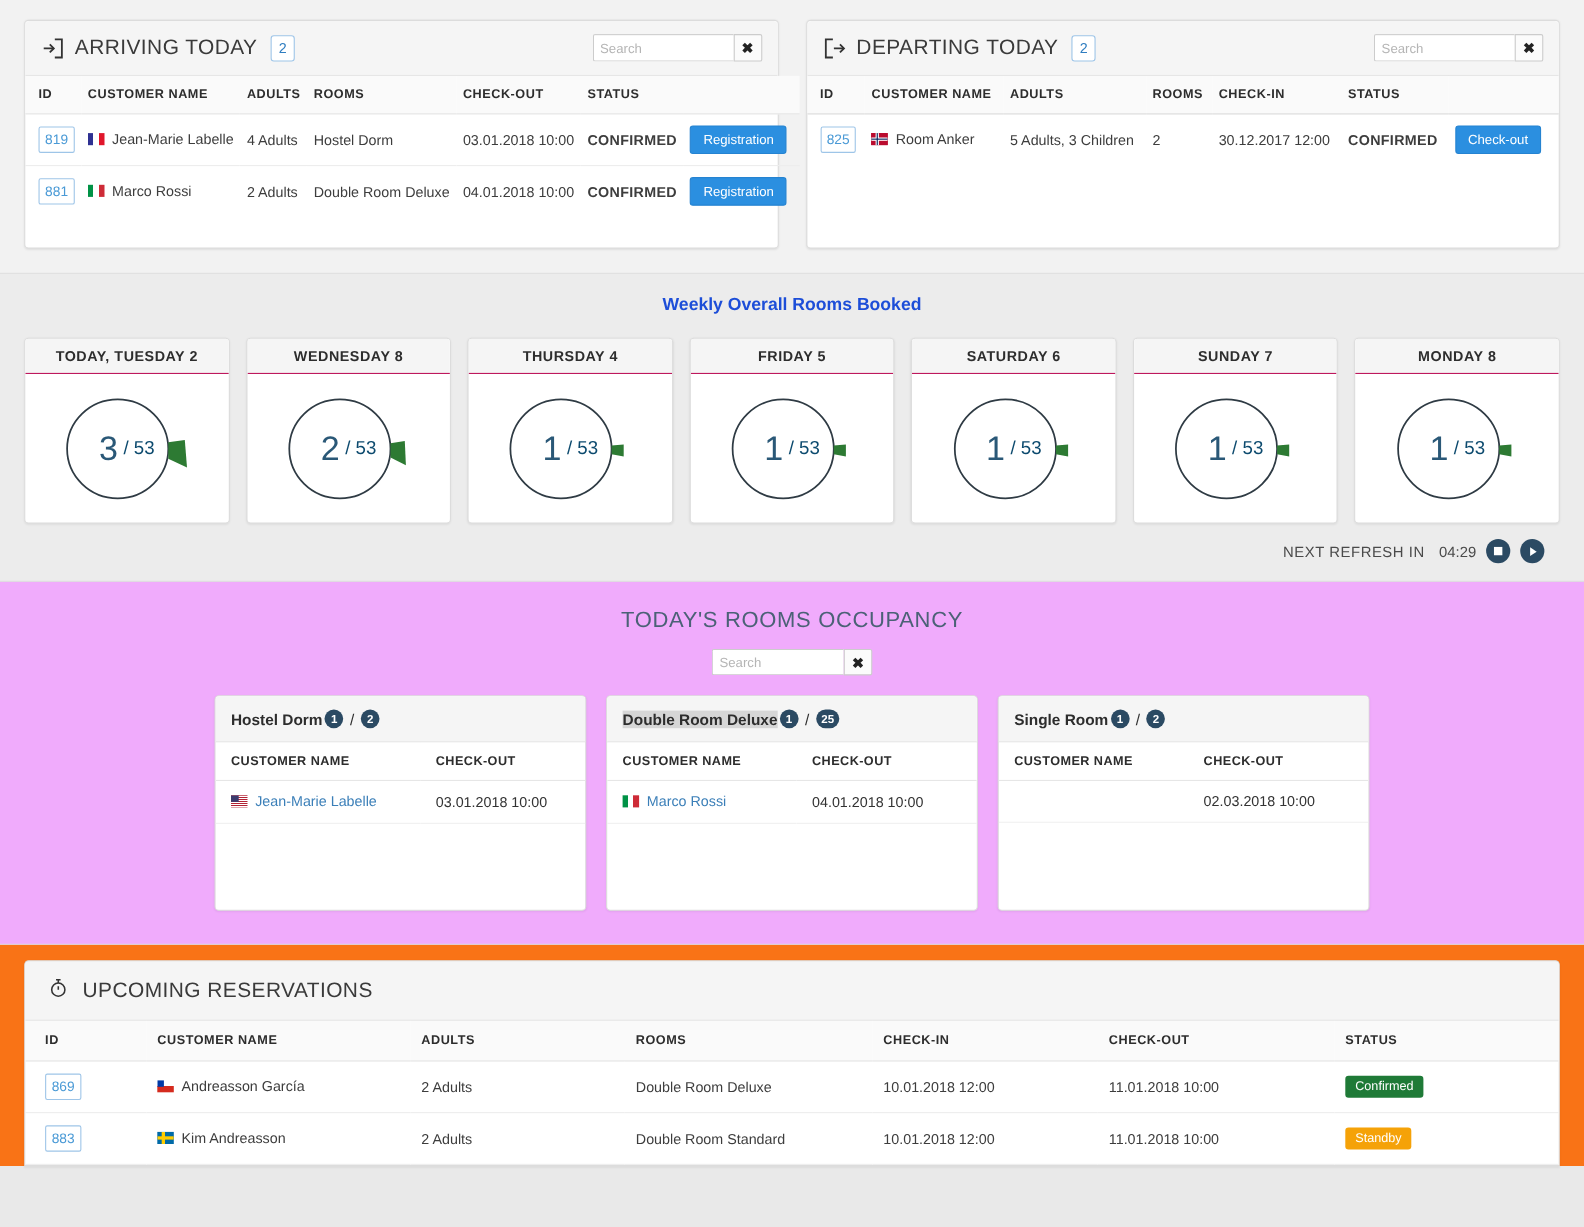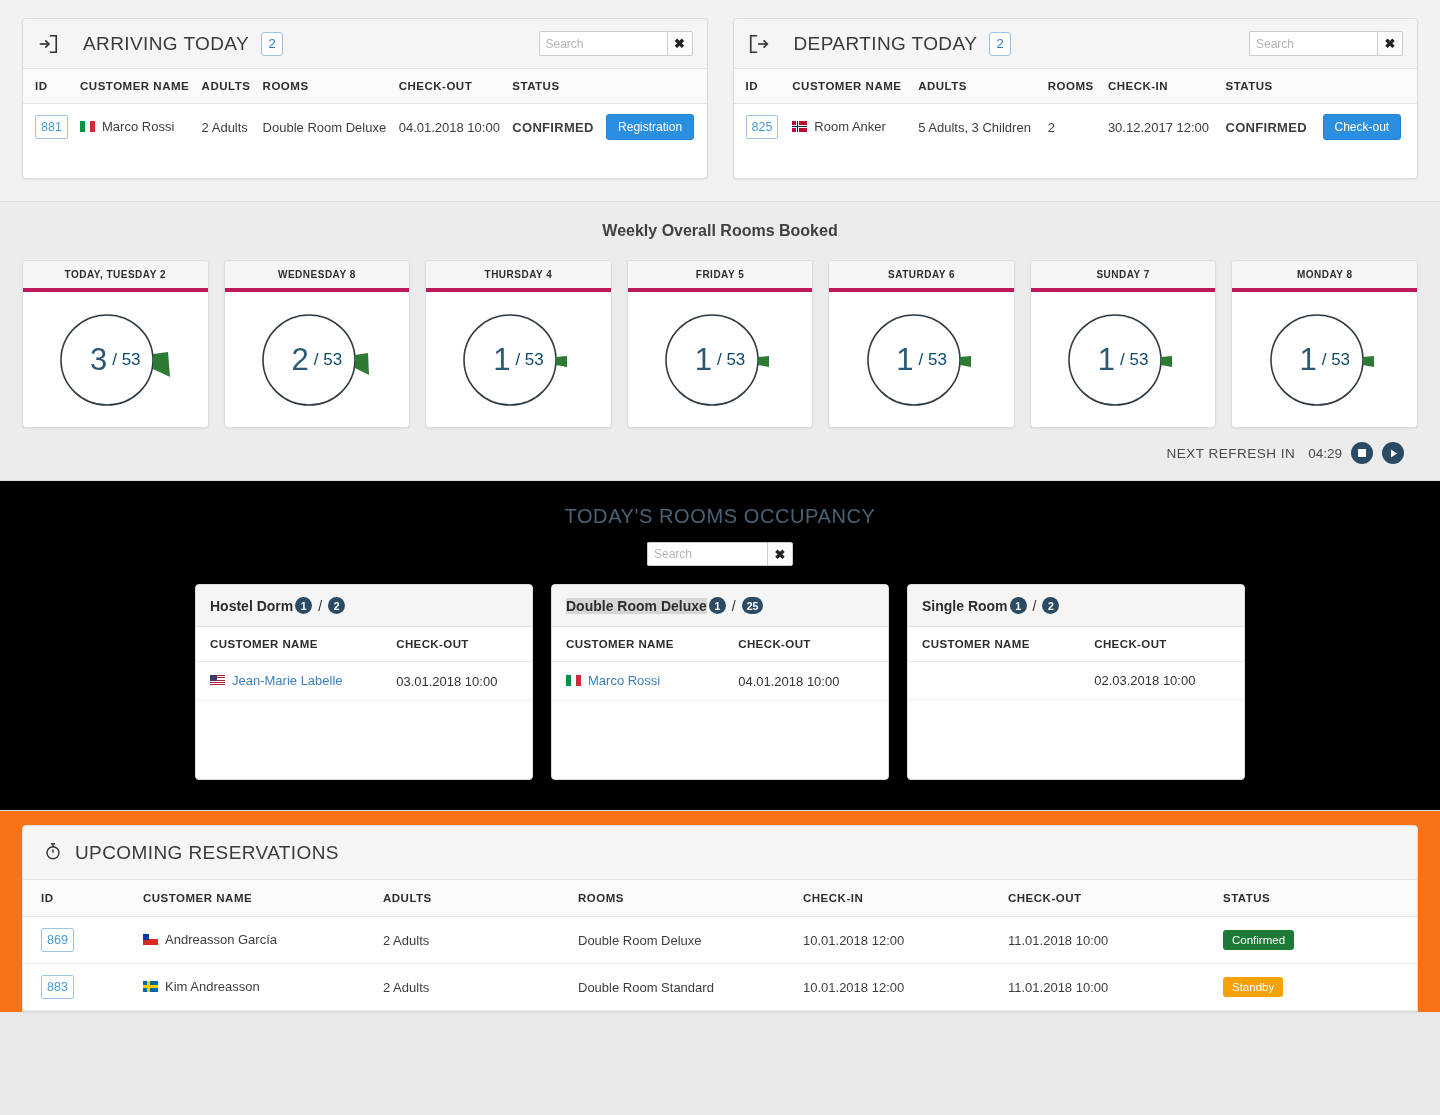--- a/index.html
+++ b/index.html
@@ -37,21 +37,21 @@
     height:50px;
     display:flex;
     align-items:center;
     padding:0 14px;
   }
   .panel-title {
     font-size:19px;
     letter-spacing:.4px;
     color:#3a3a3a;
     font-weight:400;
-    margin-left:24px;
+    margin-left:9px;
   }
   .count-badge {
     margin-left:12px;
     min-width:22px; height:24px;
     border:1px solid #9ec5e8;
     border-radius:3px;
     color:#2f7dc0;
     font-size:13px;
     display:inline-flex; align-items:center; justify-content:center;
     padding:0 6px;
@@ -131,37 +131,37 @@
 
   
   .weekly-section {
     background:#ececec;
     padding:16px 22px 10px;
     border-bottom:1px solid #dedede;
   }
   .weekly-title {
     text-align:center;
     font-size:16px; font-weight:bold;
-    color:#404040;
+    color:#1d4ed8;
     margin:4px 0 20px;
   }
   .day-row { display:flex; gap:15px; }
   .day-card {
     flex:1 1 0;
     background:#fff;
     border:1px solid #dcdcdc;
     border-radius:4px;
     box-shadow:0 1px 2px rgba(0,0,0,.06);
     overflow:hidden;
   }
   .day-head {
     background:#f5f5f5;
-    border-bottom:4px solid #be185d;
+    border-bottom:1px solid #be185d;
     text-align:center;
-    font-size:10px; font-weight:bold;
+    font-size:13px; font-weight:bold;
     letter-spacing:.5px;
     color:#2d2d2d;
     padding:8px 4px;
   }
   .day-body {
     height:135px;
     display:flex; align-items:center; justify-content:center;
     position:relative;
   }
   .donut-wrap { position:relative; width:130px; height:110px; }
@@ -184,21 +184,21 @@
   .refresh-time { font-size:13.5px; color:#4a4a4a; margin-left:4px; }
   .circ-btn {
     width:22px; height:22px; border-radius:50%;
     background:#2b4a63; color:#fff;
     display:flex; align-items:center; justify-content:center;
     cursor:pointer;
   }
 
   
   .occ-section {
-    background:#000000;
+    background:#f0abfc;
     padding:18px 22px 30px;
     border-bottom:1px solid #dedede;
   }
   .occ-title {
     text-align:center;
     font-size:20px;
     letter-spacing:.6px;
     color:#4b6176;
     margin:6px 0 14px;
     font-weight:400;
@@ -319,20 +319,32 @@
         <th style="padding-left:12px">ID</th>
         <th>CUSTOMER NAME</th>
         <th>ADULTS</th>
         <th>ROOMS</th>
         <th>CHECK-OUT</th>
         <th>STATUS</th>
         <th></th>
       </tr>
         </thead>
       <tbody>
+        <tr>
+          <td style="padding-left:12px"><span class="id-badge">819</span></td>
+          <td><span class="cust">
+                <span class="flag" style="background:linear-gradient(90deg,#2e3192 0 33%,#fff 33% 66%,#e0162b 66% 100%)"></span>
+                <span>Jean-Marie Labelle</span>
+              </span></td>
+          <td>4 Adults</td>
+          <td class="room-small">Hostel Dorm</td>
+          <td>03.01.2018 10:00</td>
+          <td class="status-confirmed">CONFIRMED</td>
+          <td style="padding-right:12px"><button class="btn-blue">Registration</button></td>
+        </tr>
         <tr>
           <td style="padding-left:12px"><span class="id-badge">881</span></td>
           <td><span class="cust">
                 <span class="flag" style="background:linear-gradient(90deg,#009246 0 33%,#fff 33% 66%,#ce2b37 66% 100%)"></span>
                 <span>Marco Rossi</span>
               </span></td>
           <td>2 Adults</td>
           <td class="room-small">Double Room Deluxe</td>
           <td>04.01.2018 10:00</td>
           <td class="status-confirmed">CONFIRMED</td>

